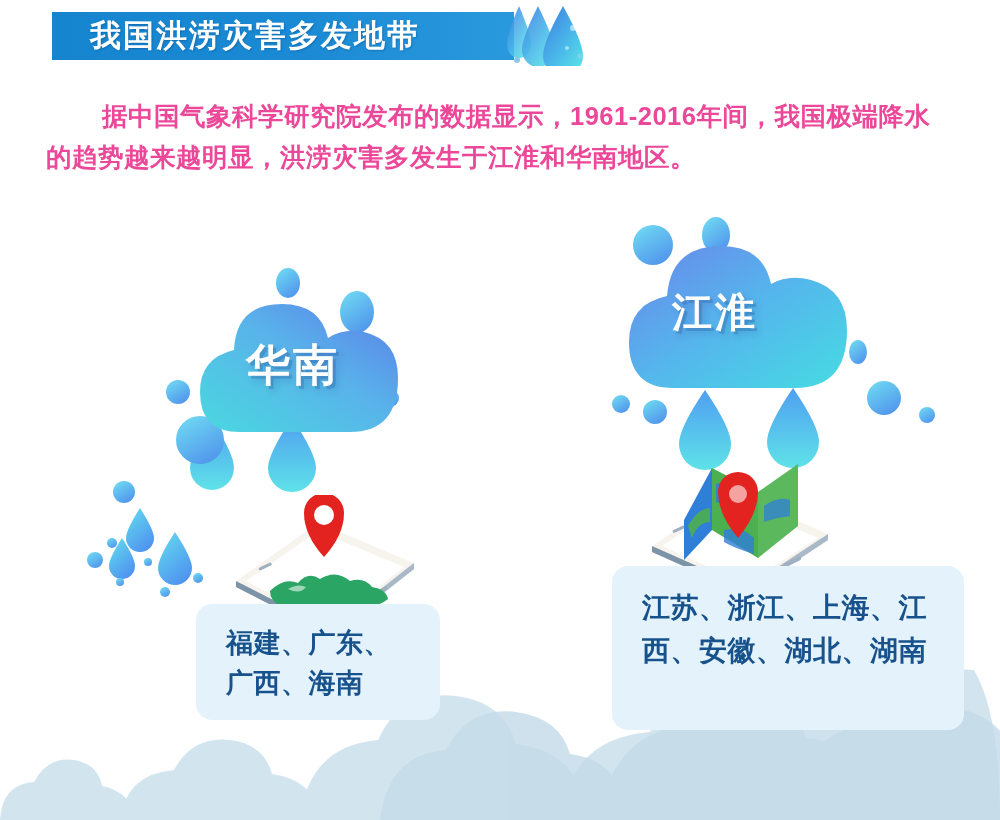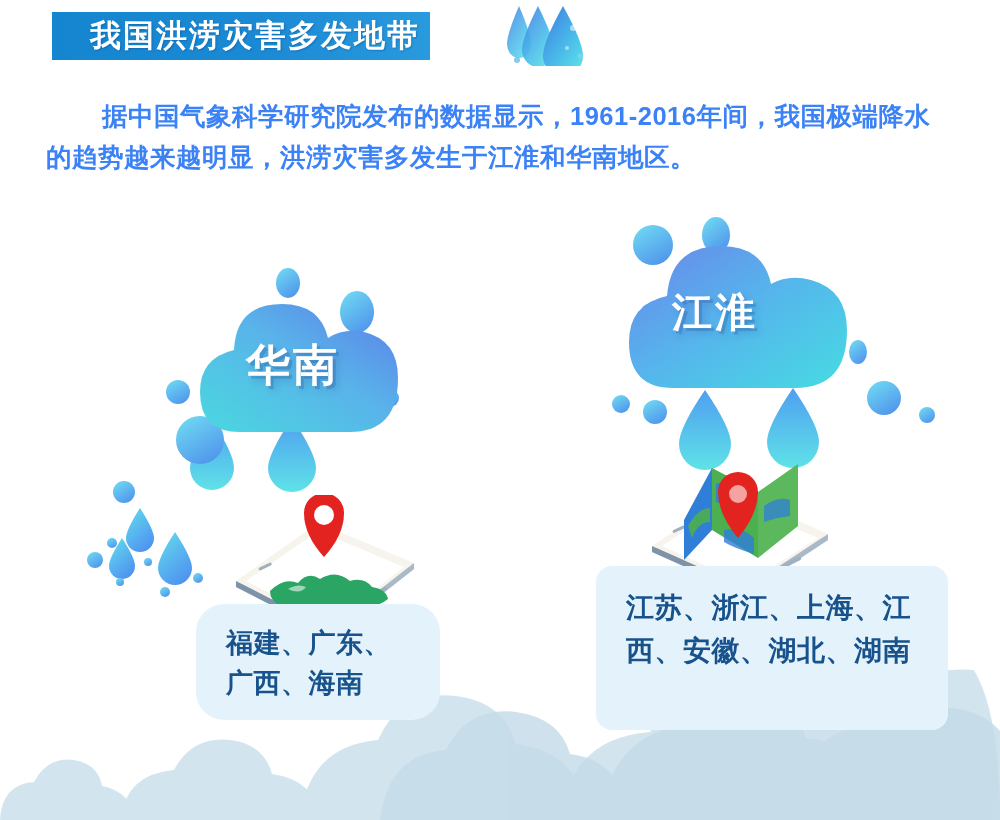--- a/index.html
+++ b/index.html
@@ -7,35 +7,35 @@
     width:1000px;height:820px;
     background:#ffffff;
     font-family:"Liberation Sans","DejaVu Sans",sans-serif;
     overflow:hidden;
     position:relative;
   }
   #stage{position:relative;width:1000px;height:820px;overflow:hidden;background:#fff;}
 
   
   .banner{
-    position:absolute;left:52px;top:12px;width:378px;height:48px;
+    position:absolute;left:52px;top:12px;width:462px;height:48px;
     background:linear-gradient(90deg,#1585cf 0%,#1b8ad4 55%,#2a9ade 100%);
     display:flex;align-items:center;
   }
   .banner-title{
     color:#ffffff;font-size:31px;font-weight:bold;letter-spacing:2px;
     margin-left:38px;white-space:nowrap;
     text-shadow:1px 1px 2px rgba(0,60,120,.35);
   }
   .banner-drops{position:absolute;left:505px;top:4px;width:90px;height:62px;}
 
   
   .lede{
     position:absolute;left:46px;top:96px;width:900px;
-    color:#3b82f6;font-size:25.5px;font-weight:bold;line-height:1.62;
+    color:#ec4899;font-size:25.5px;font-weight:bold;line-height:1.62;
     text-indent:56px;letter-spacing:.5px;
   }
 
   
   .decor{position:absolute;left:0;top:0;width:1000px;height:820px;pointer-events:none;}
 
   
   .cloud-badge{position:absolute;}
   .cloud-label{
     position:absolute;color:#ffffff;font-weight:bold;white-space:nowrap;
@@ -49,22 +49,22 @@
   
   .device{position:absolute;}
   #device-south{left:218px;top:495px;width:210px;height:150px;}
   #device-jh{left:640px;top:448px;width:200px;height:150px;}
 
   
   .region-card{
     position:absolute;background:#e4f3fb;border-radius:16px;
     box-sizing:border-box;padding:20px 26px 22px 30px;
   }
-  #card-south{left:196px;top:604px;width:244px;height:116px;border-radius:28px;}
-  #card-jh{left:596px;top:566px;width:352px;height:164px;}
+  #card-south{left:196px;top:604px;width:244px;height:116px;}
+  #card-jh{left:612px;top:566px;width:352px;height:164px;}
   .card-text{
     color:#18528c;font-weight:bold;font-size:27px;line-height:1.48;
     letter-spacing:.5px;
   }
   #card-jh .card-text{font-size:28px;line-height:1.55;}
 </style>
 </head>
 <body>
 
 <div id="stage">

